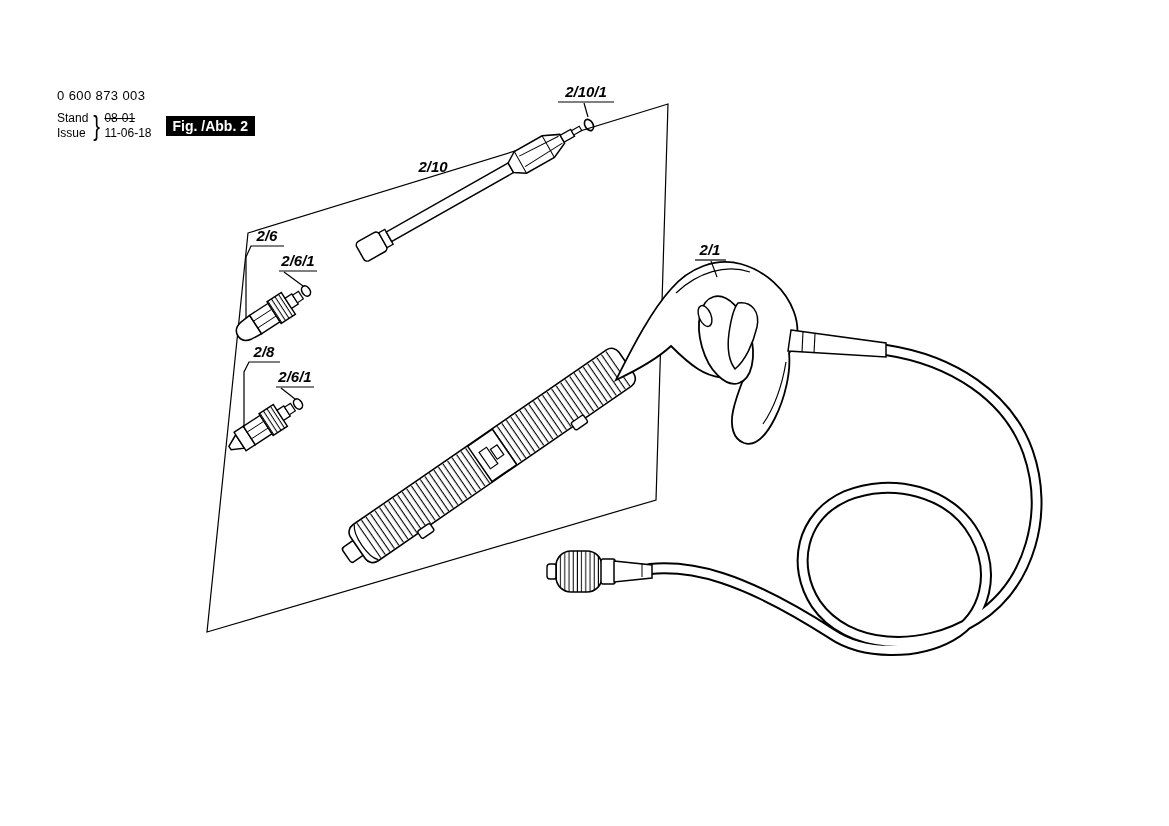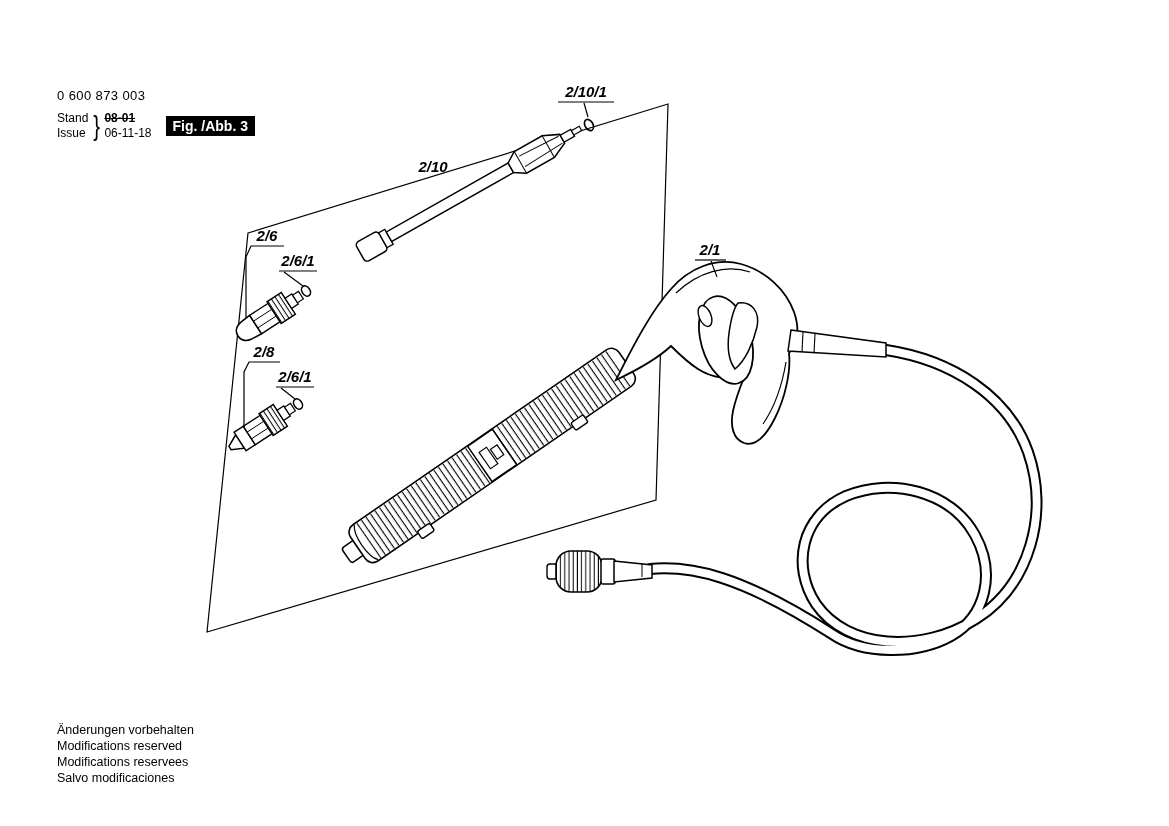--- a/index.html
+++ b/index.html
@@ -10,21 +10,21 @@
   }
   .stage{position:absolute;left:0;top:0;width:1169px;height:826px;}
   svg{position:absolute;left:0;top:0;}
 
   
   .header{position:absolute;left:57px;top:40px;}
   .partnum{font-size:13px;letter-spacing:.4px;margin-top:48px;}
   .issue-row{display:flex;align-items:center;margin-top:8px;}
   .issue-labels div,.issue-values div{font-size:12px;line-height:15px;}
   .brace{font-size:27px;font-weight:200;line-height:27px;margin:0 3px 0 4px;transform:scaleX(.75);}
-  .struck{text-decoration:line-through;font-weight:bold;}
+  .struck{text-decoration:line-through;}
   .figbox{
     background:var(--figbox-bg,#000);color:var(--figbox-fg,#fff);
     font-weight:bold;font-size:14px;line-height:18px;padding:1px 7px;margin-left:14px;
     white-space:nowrap;
   }
 
   
   .footer{position:absolute;left:57px;top:722px;}
   .footer div{font-size:12.5px;line-height:16px;}
 
@@ -173,26 +173,20 @@
   <div class="header">
     <div class="partnum">0 600 873 003</div>
     <div class="issue-row">
       <div class="issue-labels">
         <div>Stand</div>
         <div>Issue</div>
       </div>
       <div class="brace">}</div>
       <div class="issue-values">
         <div class="struck">08-01</div>
-        <div>06-11-18</div>
+        <div>11-06-18</div>
       </div>
-      <div class="figbox">Fig. /Abb. 3</div>
+      <div class="figbox">Fig. /Abb. 2</div>
     </div>
   </div>
 
-  <div class="footer">
-    <div>Änderungen vorbehalten</div>
-    <div>Modifications reserved</div>
-    <div>Modifications reservees</div>
-    <div>Salvo modificaciones</div>
-  </div>
 
 </div>
 
 </body></html>

